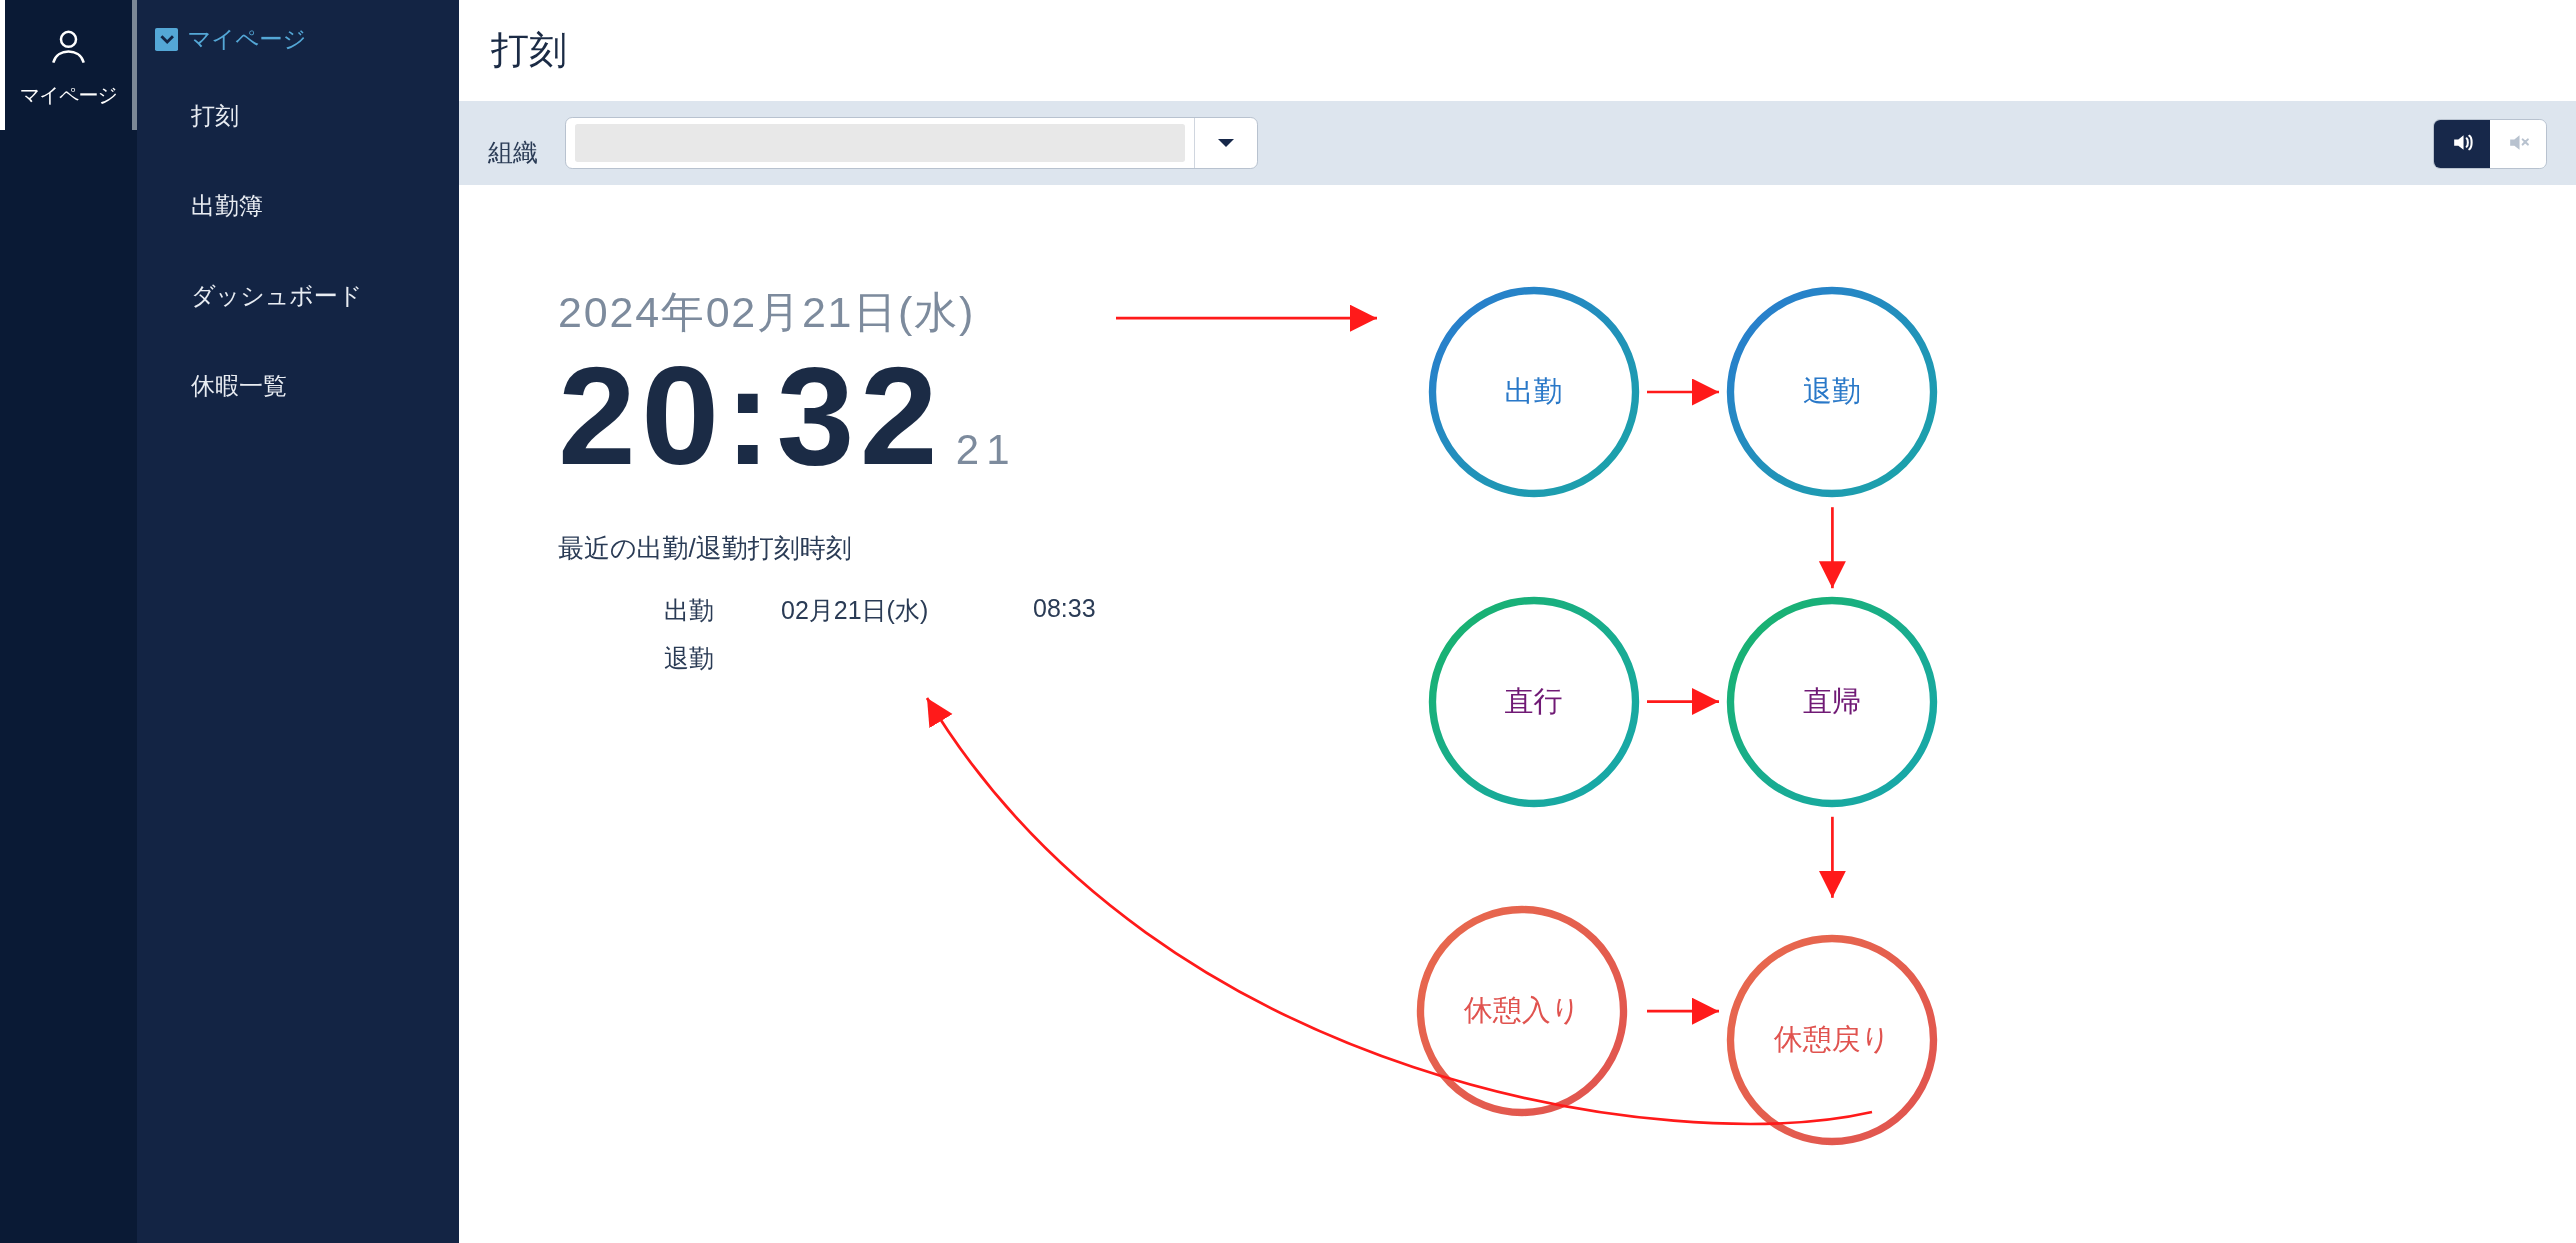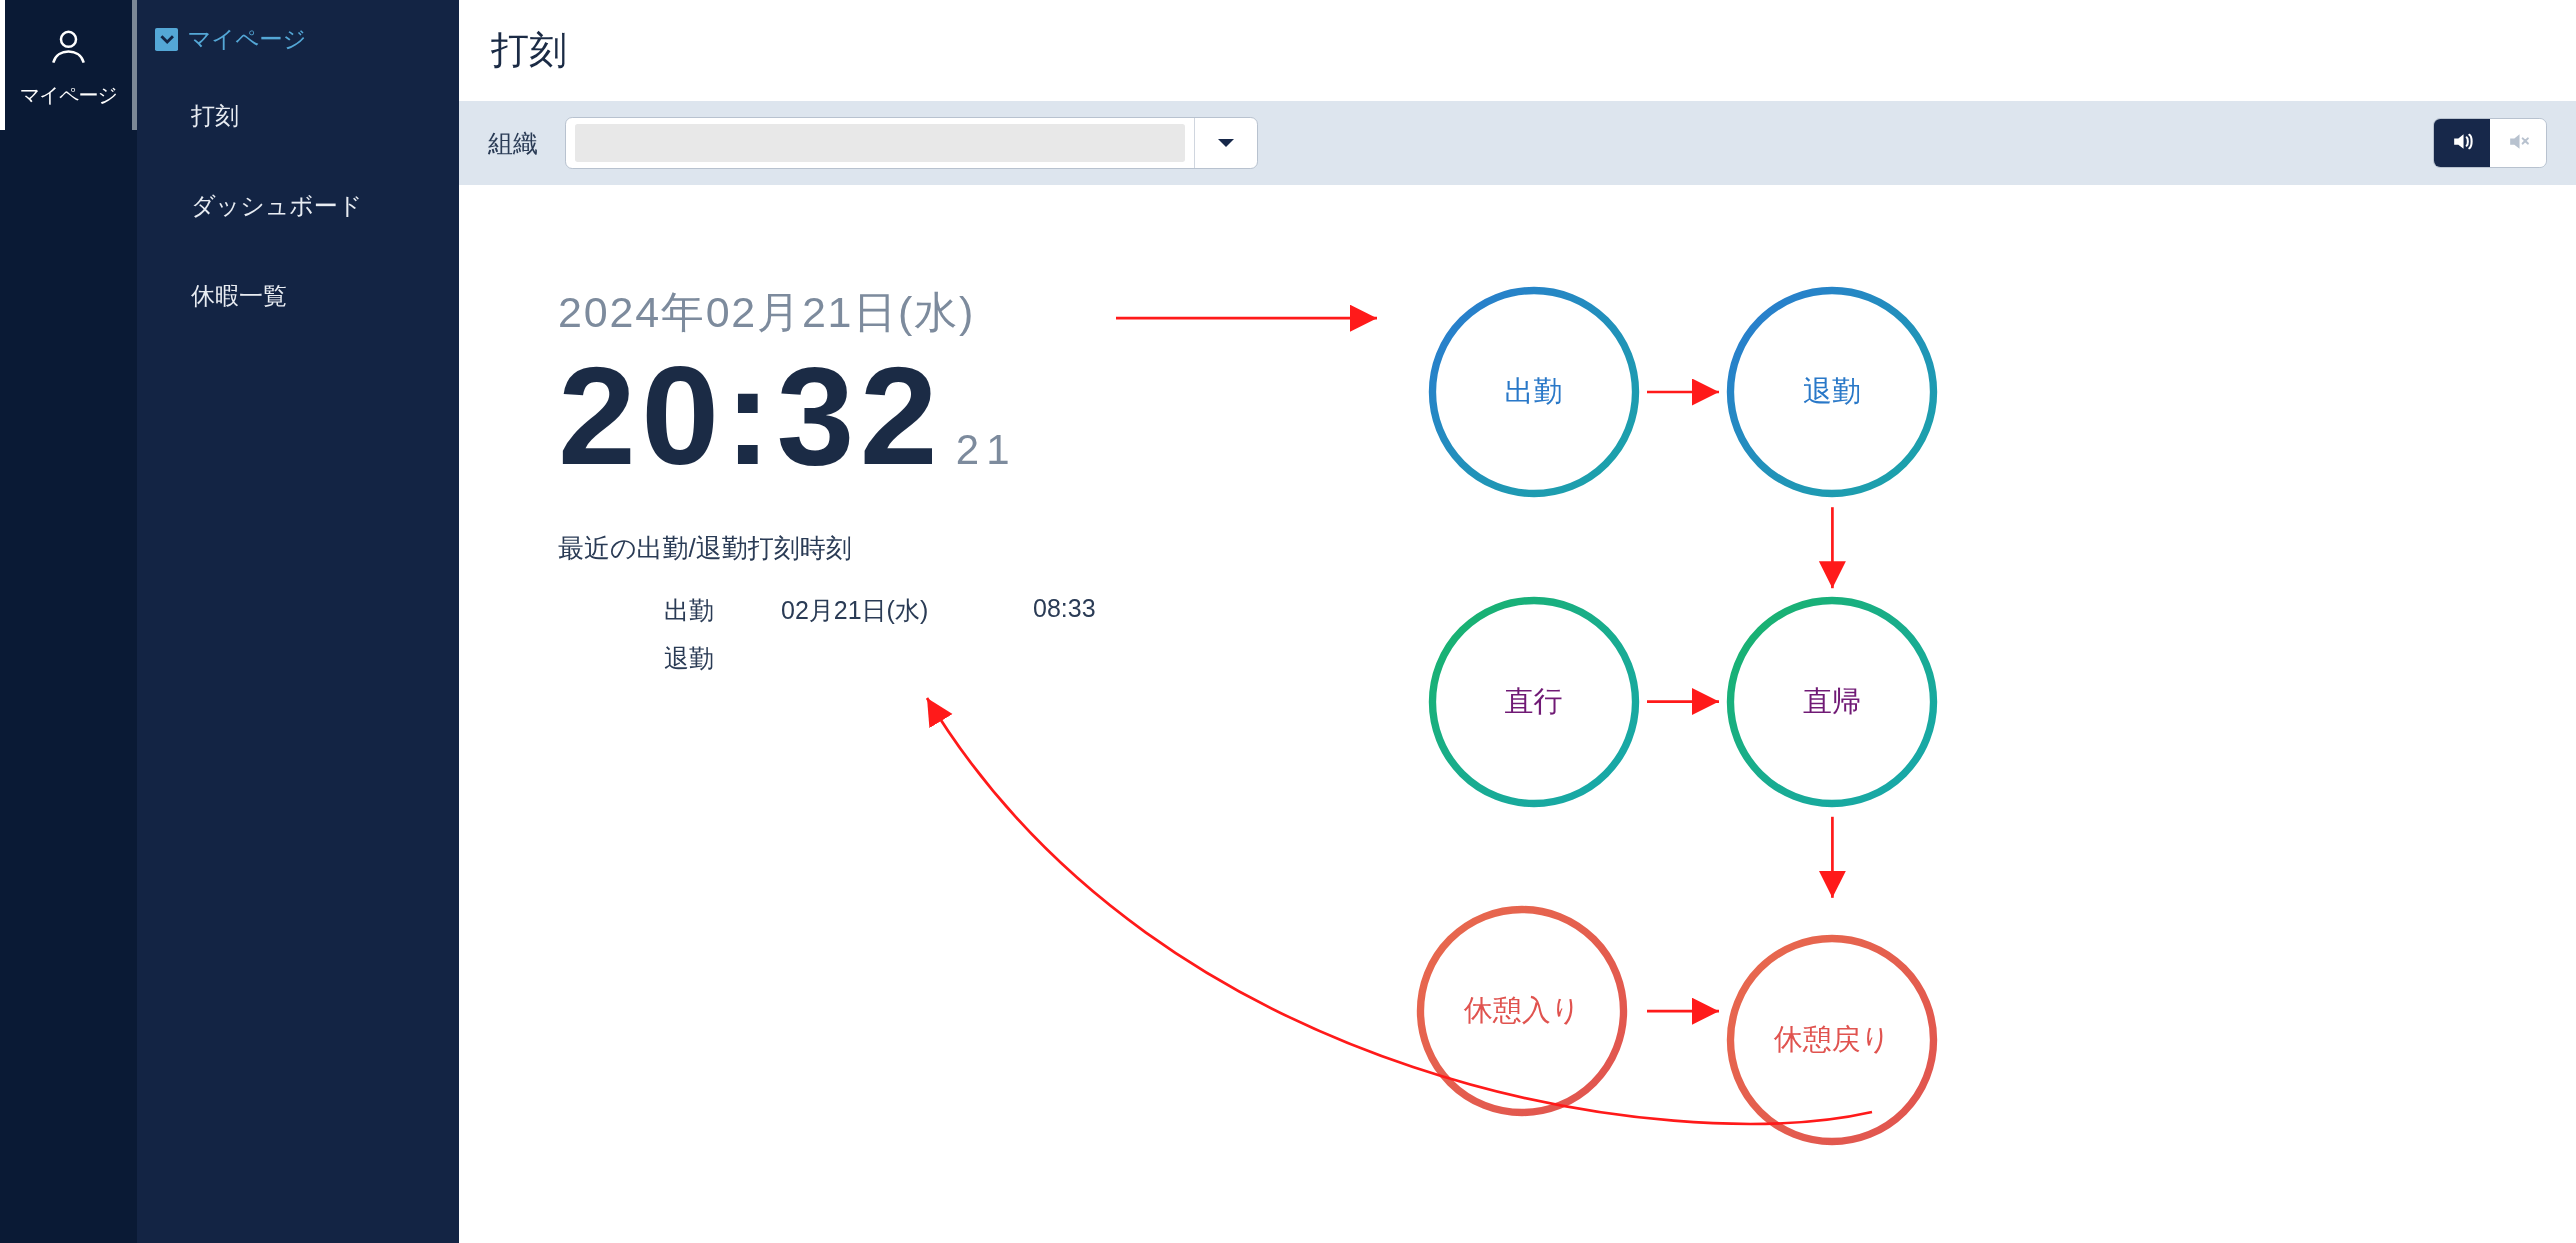--- a/index.html
+++ b/index.html
@@ -75,21 +75,21 @@
     }
     .page-title {
       font-size: 38px;
       color: #1b2b45;
       padding: 25px 0 25px 32px;
       font-weight: 400;
     }
     .filter-bar {
       background: #dde5ee;
       display: flex;
-      align-items: center;
+      align-items: flex-end;
       padding: 16px 29px;
       gap: 27px;
     }
     .filter-label {
       font-size: 25px;
       color: #2a3b55;
     }
     .org-select {
       width: 693px;
       height: 52px;
@@ -229,20 +229,21 @@
 <div class="submenu">
   <div class="submenu-header">
     <span class="chev-icon">
       <svg width="14.4" height="14.4" viewBox="0 0 10 10">
           <path d="M1 3 L5 7 L9 3" fill="none" stroke="#132444" stroke-width="2"></path>
         </svg>
     </span>
     <span>マイページ</span>
   </div>
   <div class="submenu-item">打刻</div>
+  <div class="submenu-item">出勤簿</div>
   <div class="submenu-item">ダッシュボード</div>
   <div class="submenu-item">休暇一覧</div>
 </div>
 
 <div class="main">
   <div class="page-title">打刻</div>
 
   <div class="filter-bar">
     <span class="filter-label">組織</span>
     <div class="org-select">

